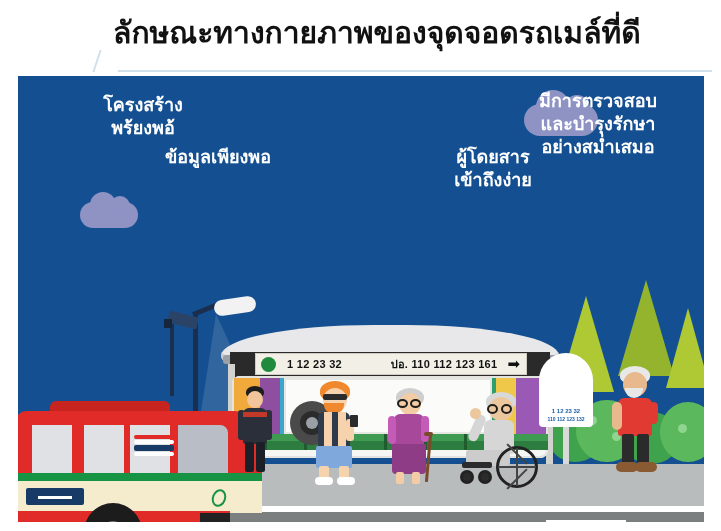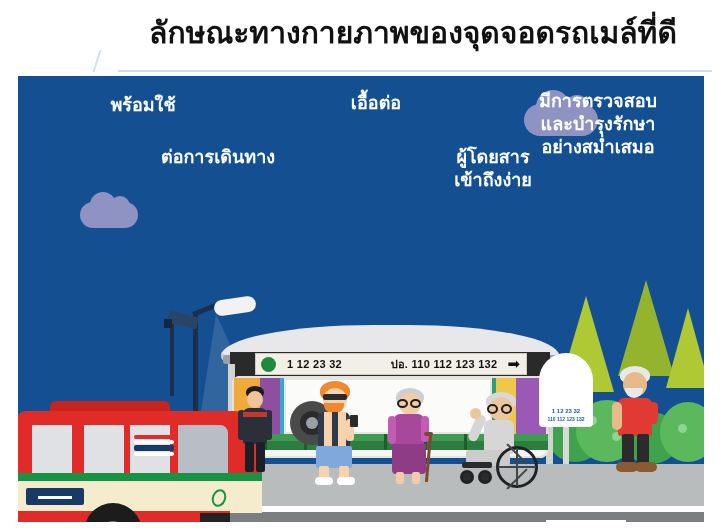--- a/index.html
+++ b/index.html
@@ -21,21 +21,21 @@
     position:absolute; left:96px; top:50px; width:26px; height:22px;
     border-left:2px solid #cfe0ec; transform:skewX(-18deg);
   }
   #logo-rule2{
     position:absolute; left:118px; top:70px; width:594px; height:2px;
     background:#cfe0ec;
   }
   #title{
     position:absolute; left:113px; top:10px; width:600px;
     font-size:30px; font-weight:bold; color:#111111;
-    line-height:46px; white-space:nowrap;text-align:center;
+    line-height:46px; white-space:nowrap;
   }
 
   
   #poster{
     position:absolute; left:18px; top:76px; width:686px; height:446px;
     background:#145091; overflow:hidden;
   }
 
   
   .cloud{ position:absolute; background:#8e93c4; border-radius:50%; }
@@ -227,27 +227,27 @@
     </div>
 
     <div class="bushrow" style="left:-10px;top:336px;width:120px;height:60px;">
       <div class="bush dk" style="left:0px;top:8px;width:52px;height:48px;"></div>
       <div class="bush" style="left:34px;top:0px;width:58px;height:56px;">
           <span class="dot" style="left:16px;top:18px;"></span>
         </div>
     </div>
 
     <div class="hdlabel" style="left:50px;top:18px;width:150px;">
-      <div>พร้อมใช้</div>
+      <div>โครงสร้าง</div>
+      <div>พร้ยงพอ้</div>
     </div>
     <div class="hdlabel" style="left:100px;top:70px;width:200px;">
-      <div>ต่อการเดินทาง</div>
+      <div>ข้อมูลเพียงพอ</div>
     </div>
     <div class="hdlabel" style="left:278px;top:16px;width:160px;">
-      <div>เอื้อต่อ</div>
     </div>
     <div class="hdlabel" style="left:490px;top:14px;width:180px;">
       <div>มีการตรวจสอบ</div>
       <div>และบำรุงรักษา</div>
       <div>อย่างสม่ำเสมอ</div>
     </div>
     <div class="hdlabel" style="left:400px;top:70px;width:150px;">
       <div>ผู้โดยสาร</div>
       <div>เข้าถึงง่าย</div>
     </div>
@@ -260,21 +260,21 @@
     <div id="cctv-body"></div>
     <div id="cctv-lens"></div>
 
     <div id="shelter-roof"></div>
     <div id="shelter-roof-lip"></div>
     <div id="shelter-band"></div>
 
     <div id="infosign">
       <div id="dot-green"></div>
       <div id="routes-left">1 12 23 32</div>
-      <div id="routes-right">ปอ. 110 112 123 132</div>
+      <div id="routes-right">ปอ. 110 112 123 161</div>
       <div id="arrow-right">➡</div>
     </div>
 
     <div class="shelter-post" style="left:210px;"></div>
     <div class="shelter-post" style="left:528px;"></div>
 
     <div id="shelter-wall"></div>
 
     <div id="mural">
       <div class="mshape" style="left:0px;top:0px;width:34px;height:56px;background:#f0a93a;"></div>

